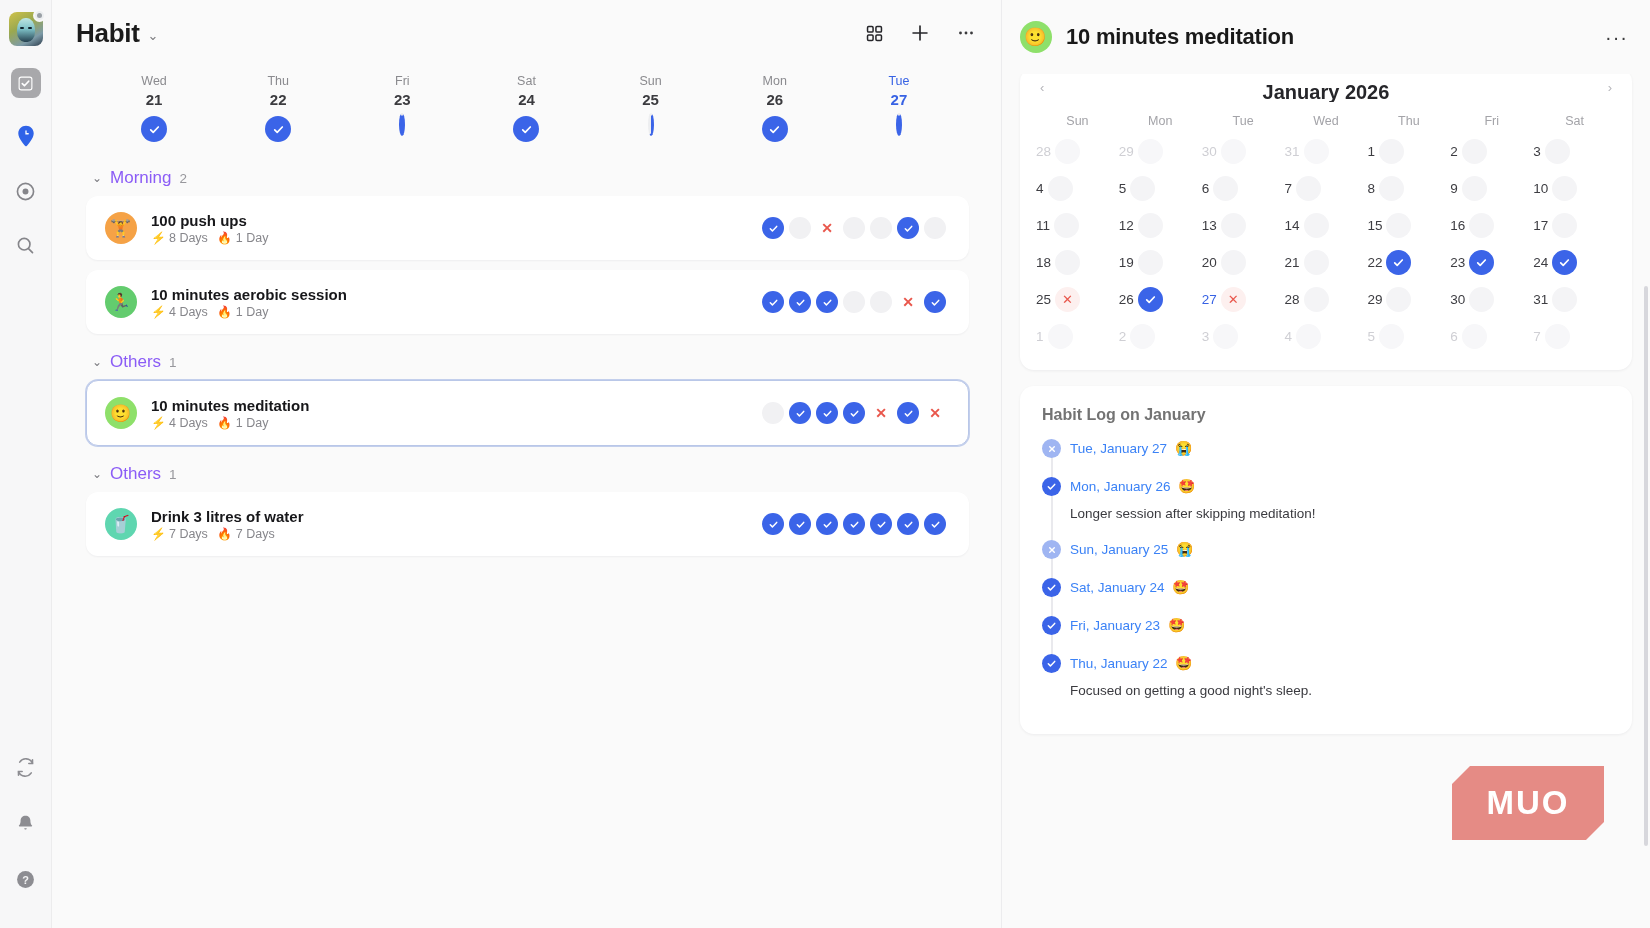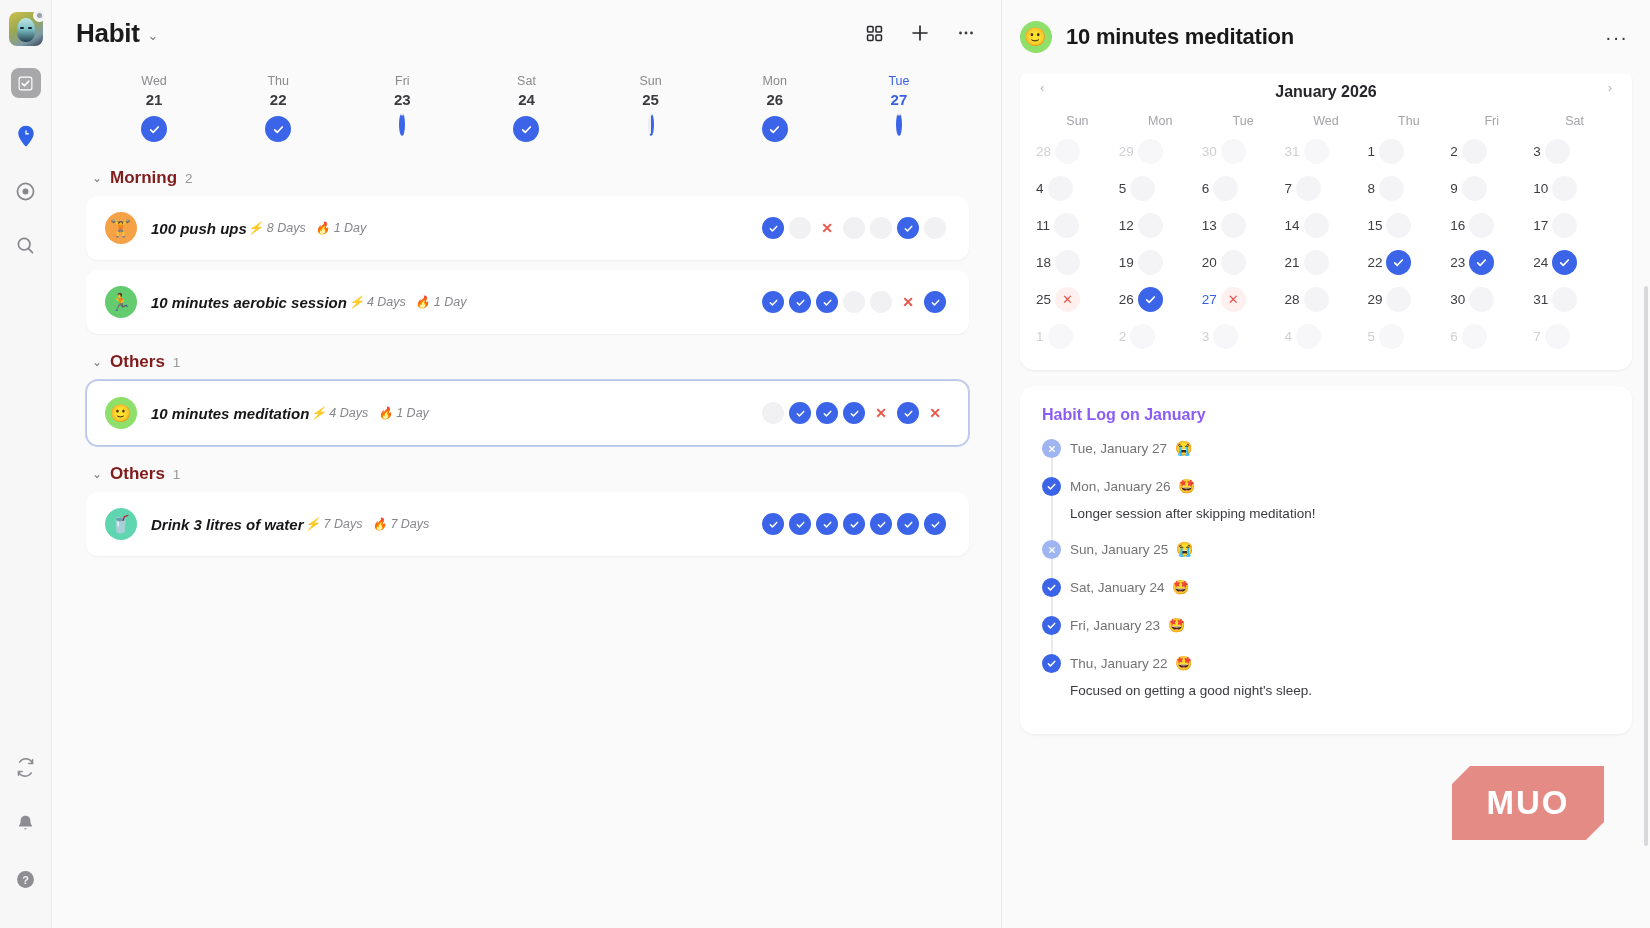--- a/index.html
+++ b/index.html
@@ -86,37 +86,37 @@
   }
   .ring.light { border-color:#edeef0; border-right-color:#3b64e8; border-bottom-color:#3b64e8; }
 
   
   .list-area { padding: 26px 32px 0 34px; }
   .group-head {
     display:flex; align-items:center; gap:8px; margin: 18px 0 8px 6px; cursor:pointer;
   }
   .group-head:first-child { margin-top: 0; }
   .gh-chev { color:#7b7b80; font-size:12px; }
-  .gh-name { font-size:17px; font-weight:700; color:#7f1d1d; }
+  .gh-name { font-size:17px; font-weight:400; color:#8b5cf6; }
   .gh-count { font-size:13.5px; color:#97979c; }
 
   .habit-row {
     background:#ffffff; border-radius: 12px;
     height: 64px; margin-bottom: 10px;
     display:flex; align-items:center; padding: 0 22px 0 18px;
     box-shadow: 0 1px 2px rgba(16,24,40,0.05);
     cursor:pointer; border:1px solid transparent;
   }
   .habit-row.selected { border-color:#b9c7e8; box-shadow: 0 0 0 1px #c3cfec; height:66px;}
   .habit-emoji {
     width: 32px; height: 32px; border-radius:50%; flex:0 0 32px;
     display:flex; align-items:center; justify-content:center; font-size:17px;
     margin-right: 14px;
   }
-  .habit-texts { display:flex; flex-direction:row; gap:2px;font-style:italic; }
+  .habit-texts { display:flex; flex-direction:column; gap:2px; }
   .habit-name { font-size: 15px; font-weight:600; color:#17171a; }
   .habit-meta { display:flex; align-items:center; gap:10px; font-size:12.5px; color:#86868b; }
   .habit-meta .mi { display:flex; align-items:center; gap:3px;}
   .bolt { color:#4a6df0; font-size:12px; }
   .flame { color:#f0552b; font-size:12px; }
   .habit-marks { margin-left:auto; display:flex; align-items:center; gap: 5px; }
   .mk { width:22px;height:22px;border-radius:50%; display:flex;align-items:center;justify-content:center; }
   .mk.done { background:#3b64e8; }
   .mk.empty { background:#f1f1f3; }
   .mk.miss { color:#e9574c; font-size:14px; font-weight:600; }
@@ -137,48 +137,48 @@
   }
   .d-title { font-size:22px; font-weight:700; color:#191919; letter-spacing:-0.2px;}
   .d-more { margin-left:auto; color:#3b3b3d; cursor:pointer; font-size:20px; letter-spacing:1px;}
 
   .card {
     background:#fff; border-radius:14px; margin: 0 18px 16px 18px;
     box-shadow: 0 1px 3px rgba(16,24,40,0.06);
   }
   .cal-card { padding: 6px 16px 14px 16px; margin-top:-6px; }
   .cal-head { display:flex; align-items:center; justify-content:center; position:relative; height:28px; overflow:hidden;}
-  .cal-title { font-size:16px; font-weight:600; color:#26262a; position:relative; top:4px;}
+  .cal-title { font-size:20px; font-weight:600; color:#26262a; position:relative; top:4px;}
   .cal-nav { position:absolute; color:#b6b6bb; font-size:13px; top:6px;}
   .cal-nav.prev { left:4px; } .cal-nav.next { right:4px; }
   .cal-grid { display:grid; grid-template-columns: repeat(7, 1fr); }
   .cal-dow { text-align:center; font-size:12.5px; color:#a3a3a8; padding: 12px 0 6px 0; }
   .cal-cell { display:flex; align-items:center; gap:4px; padding: 5px 0 7px 0; cursor:pointer;}
   .cal-num { font-size:13.5px; color:#3d3d42; }
   .cal-cell.out .cal-num { color:#cfcfd4; }
   .cal-cell.today .cal-num { color:#3762e4; }
   .cal-dot { width:25px;height:25px;border-radius:50%; background:#f4f4f6; display:flex;align-items:center;justify-content:center;}
   .cal-dot.done { background:#3b64e8; }
   .cal-dot.miss { background:#fdf0ef; color:#e9574c; font-size:13px;}
   .cal-cell.out .cal-dot { background:#f7f7f9; }
 
   .log-card { padding: 20px 22px 26px 22px; }
-  .log-title { font-size:16px; font-weight:700; color:#8b5cf6; margin-bottom: 14px;}
+  .log-title { font-size:16px; font-weight:700; color:#737373; margin-bottom: 14px;}
   .log-list { position:relative; }
   .log-line { position:absolute; left:9px; top:14px; bottom:28px; width:2px; background:#e9e9ed;}
   .log-item { position:relative; padding-left: 28px; margin-bottom: 18px;}
   .log-item:last-child { margin-bottom:10px; }
   .log-bullet {
     position:absolute; left:0; top:1px; width:19px;height:19px;border-radius:50%;
     display:flex;align-items:center;justify-content:center; z-index:2;
   }
   .log-bullet.done { background:#3b64e8; }
   .log-bullet.miss { background:#9fb5f2; }
   .log-date-row { display:flex; align-items:center; gap:8px; height:20px;}
-  .log-date { font-size:13.5px; color:#737373; }
+  .log-date { font-size:13.5px; color:#3b82f6; }
   .log-emoji { font-size:14px; }
   .log-note { font-size:13.5px; color:#3a3a3f; margin-top:10px; }
 
   
   .scrollbar { position:absolute; right:2px; top:286px; width:4px; height:560px; background:#d7d7dc; border-radius:2px;}
 
   
   .muo {
     position:absolute; right: 46px; bottom: 88px;
     width: 152px; height: 74px; background:#e58b85;

